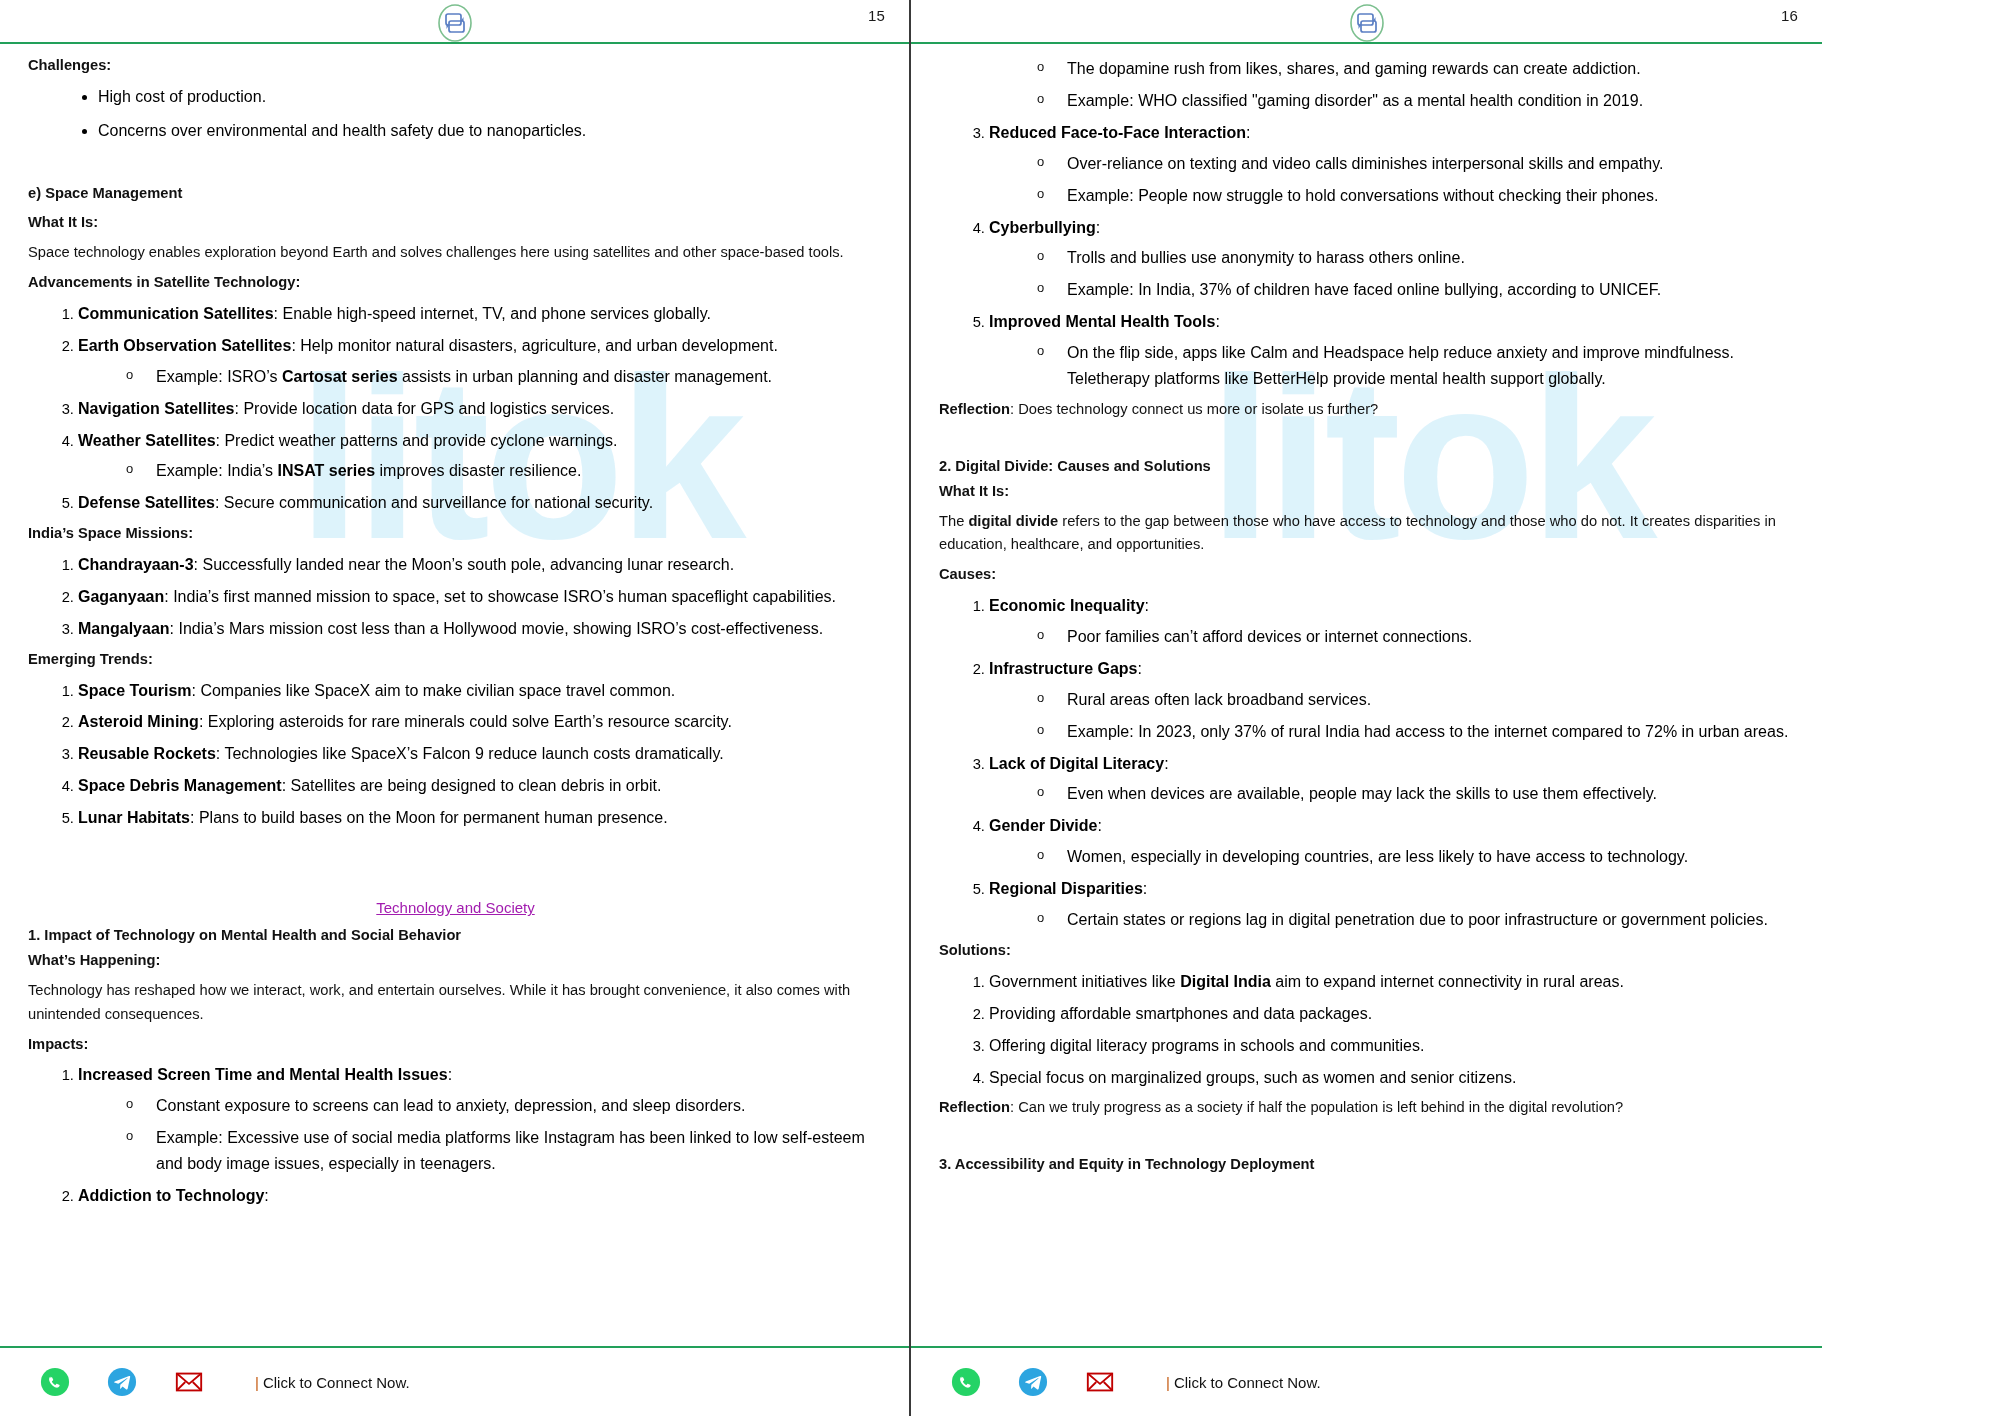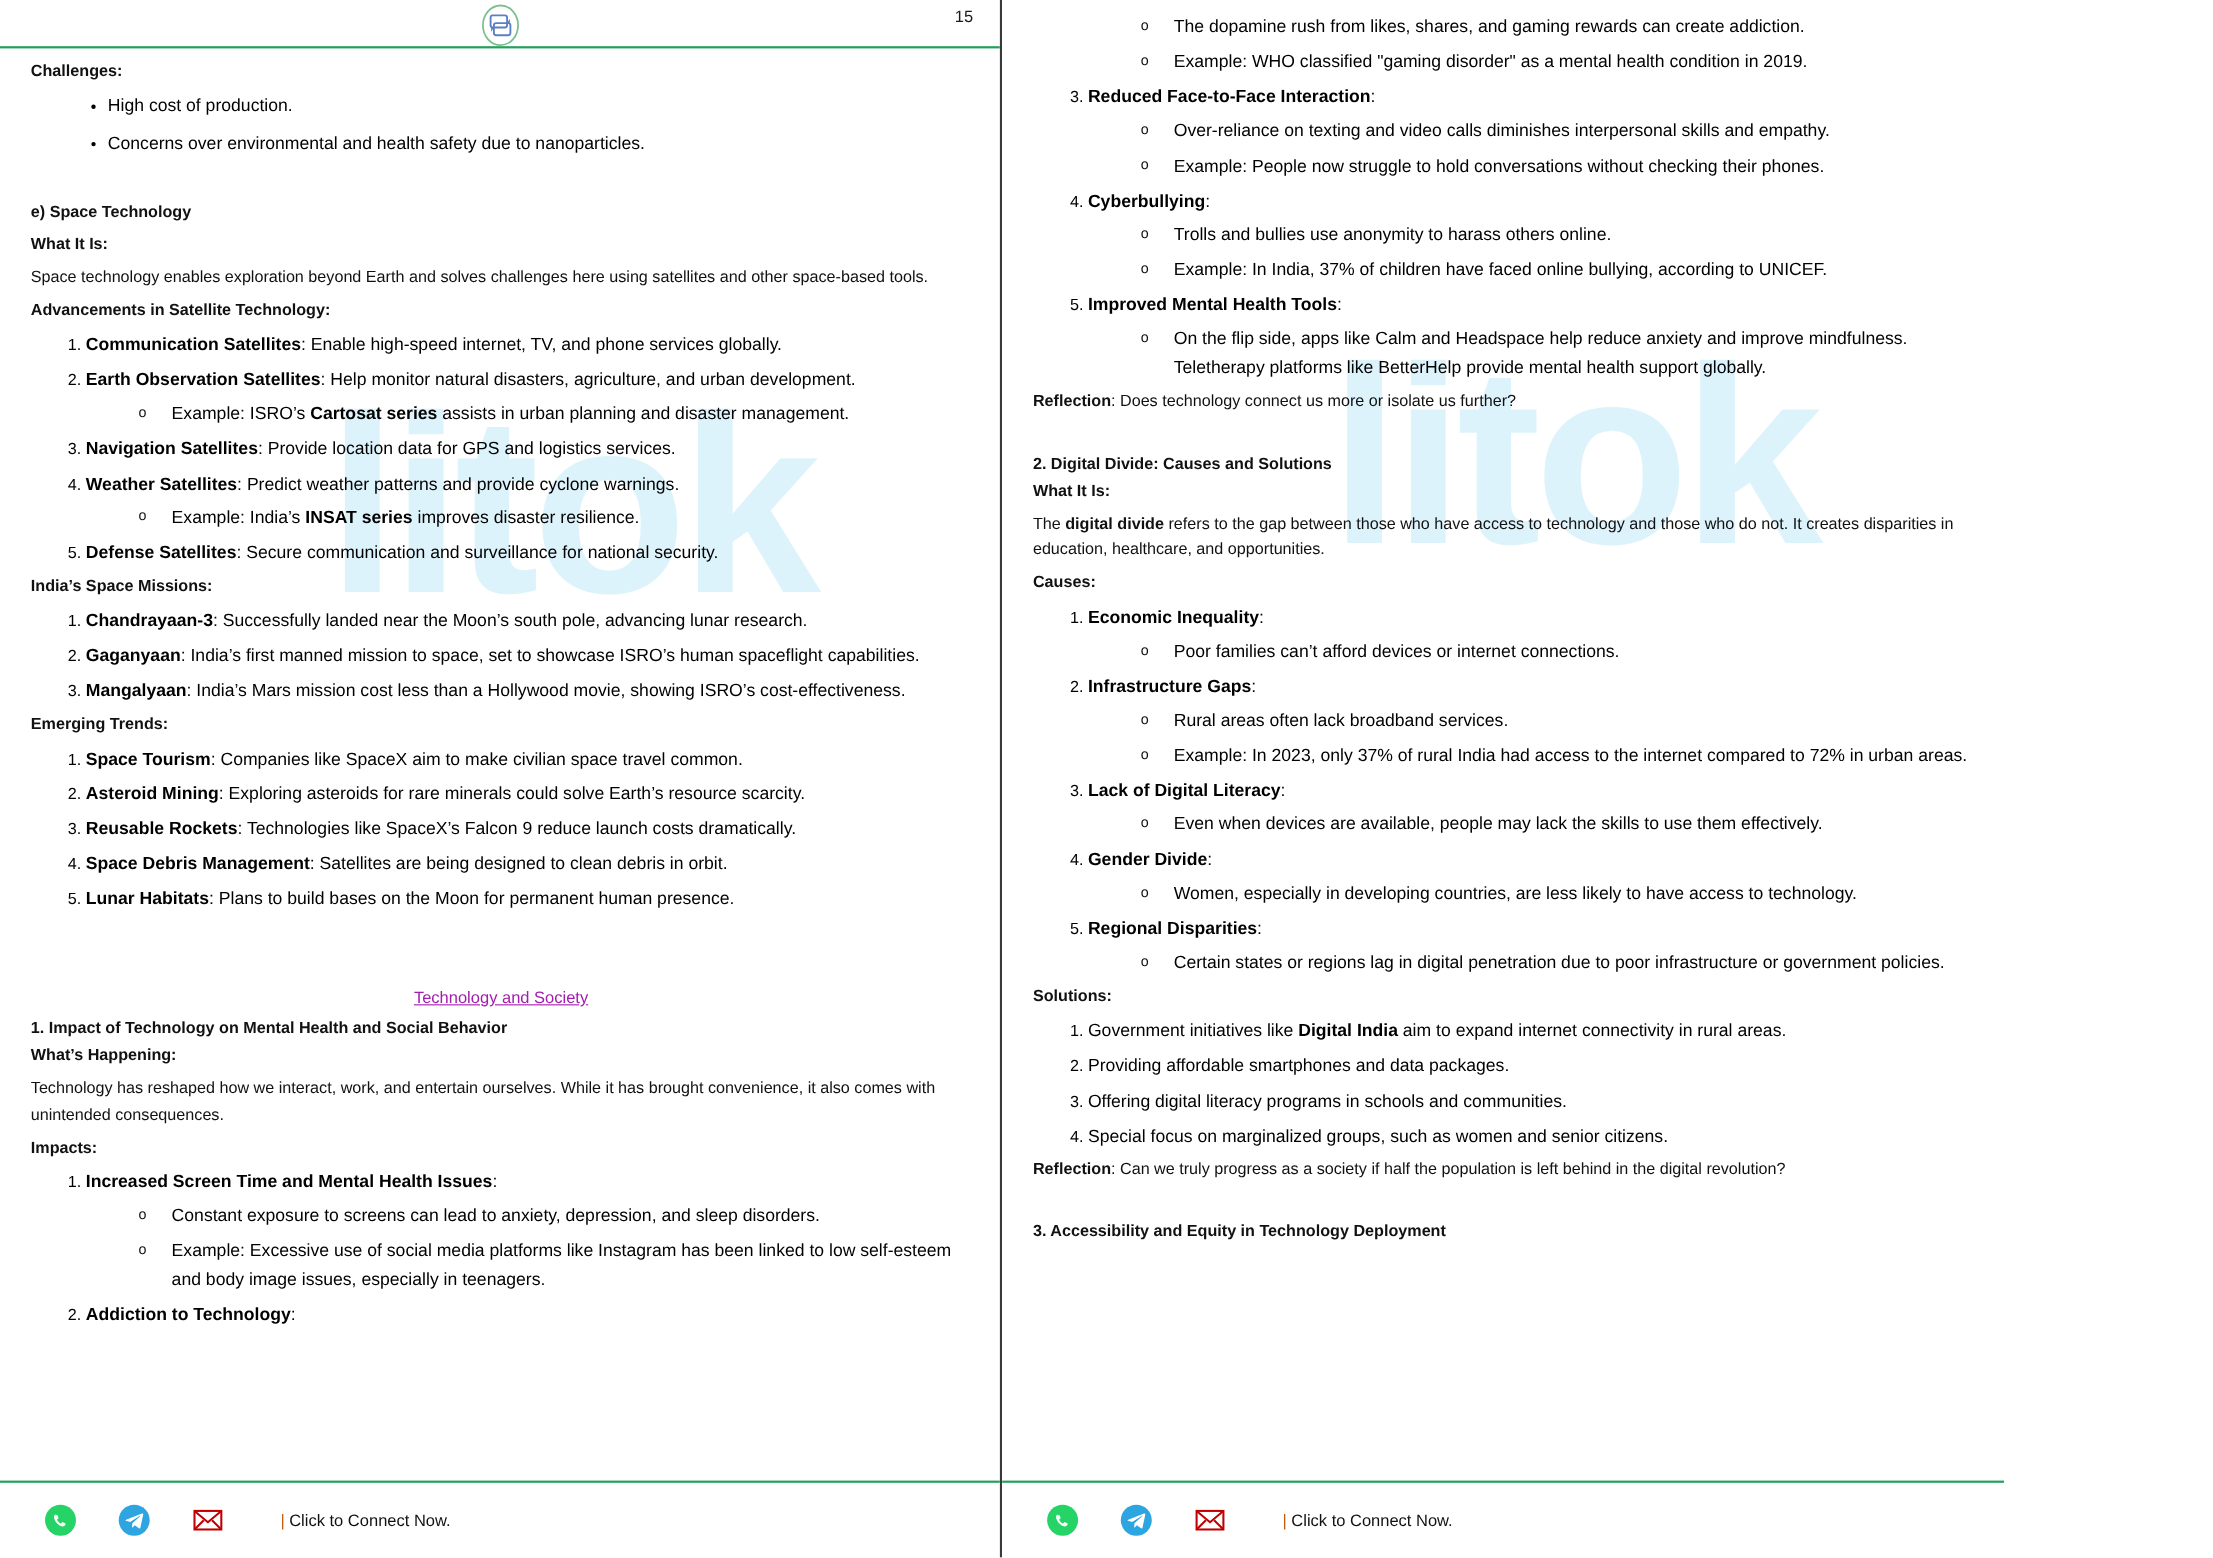--- a/index.html
+++ b/index.html
@@ -169,21 +169,21 @@
       <div class="content">
 
         <div class="head">Challenges:</div>
         <ul class="disc">
           <li>High cost of production.</li>
           <li>Concerns over environmental and health safety due to nanoparticles.</li>
         </ul>
 
         <div class="gap"></div>
 
-        <div class="head">e) Space Technology</div>
+        <div class="head">e) Space Management</div>
         <div class="head">What It Is:</div>
         <div class="para">Space technology enables exploration beyond Earth and solves challenges here using satellites and other space-based tools.</div>
         <div class="head">Advancements in Satellite Technology:</div>
 
         <ol class="lvl1">
           <li>
             <span class="b">Communication Satellites</span><span>: Enable high-speed internet, TV, and phone services globally.</span>
           </li>
           <li>
             <span class="b">Earth Observation Satellites</span><span>: Help monitor natural disasters, agriculture, and urban development.</span>
@@ -265,20 +265,32 @@
           <path d="M3 7 L16 18 L29 7" fill="none" stroke="#C00000" stroke-width="2"></path>
           <path d="M3 25 L12 16 M29 25 L20 16" fill="none" stroke="#C00000" stroke-width="2"></path>
         </svg>
       </span>
       <span class="footer-text"><span class="footer-bar">|</span><span>Click to Connect Now.</span></span>
     </div>
   </div>
 
   <div class="page right">
 
+    <div class="page-header">
+      <span class="brand-mark">
+        <svg viewBox="0 0 38 40" width="38" height="40">
+          <ellipse cx="19" cy="20" rx="16" ry="18" fill="none" stroke="#7bbf8e" stroke-width="1.6"></ellipse>
+          <rect x="10" y="11" width="15" height="11" rx="2" fill="none" stroke="#5b7fc4" stroke-width="1.7"></rect>
+          <rect x="13" y="18" width="15" height="11" rx="2" fill="none" stroke="#5b7fc4" stroke-width="1.7"></rect>
+          <path d="M13 22 l-2.5 4 l0 -4 z" fill="#5b7fc4"></path>
+          <path d="M25 18 l2.5 -4 l0 4 z" fill="#5b7fc4"></path>
+        </svg>
+      </span>
+      <span class="page-num">16</span>
+    </div>
 
     <div class="page-body">
       <div class="watermark">litok</div>
       <div class="content">
 
         <ul class="sub" style="padding-left:98px;margin-top:2px;">
           <li>The dopamine rush from likes, shares, and gaming rewards can create addiction.</li>
           <li>Example: WHO classified "gaming disorder" as a mental health condition in 2019.</li>
         </ul>
 

